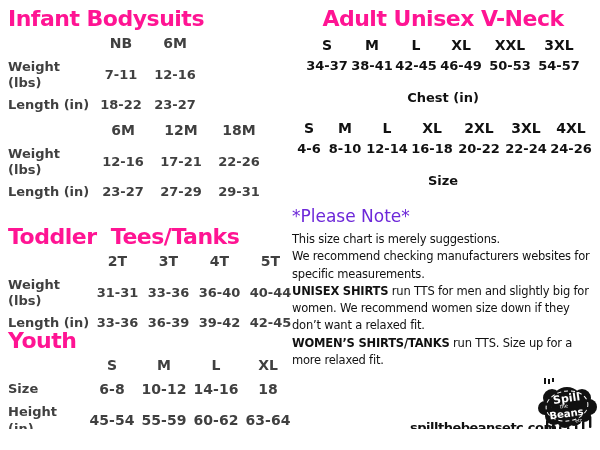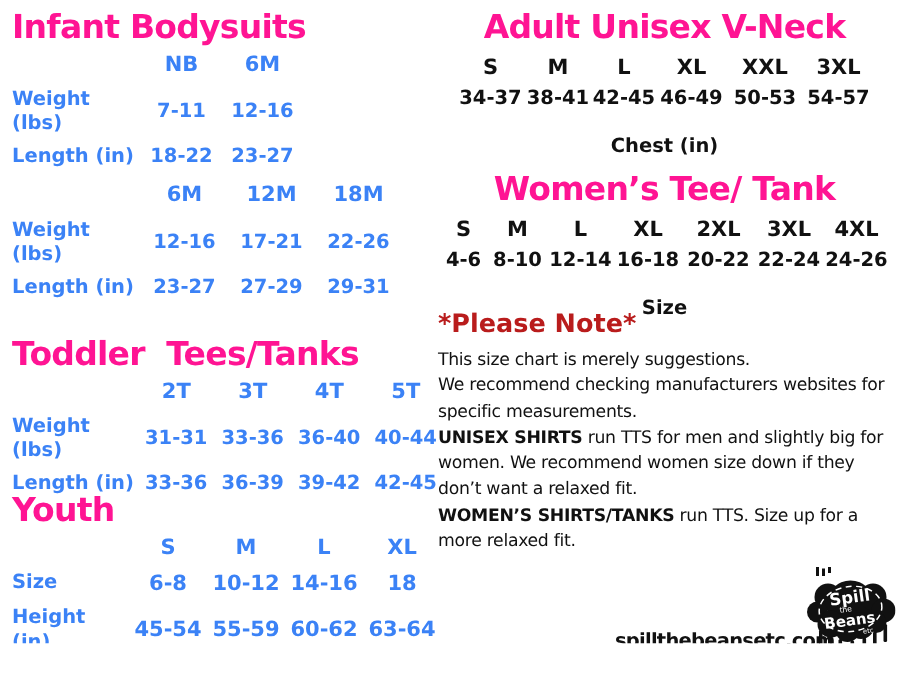--- a/index.html
+++ b/index.html
@@ -8,37 +8,37 @@
     color:#111111;font-family:"DejaVu Sans","Liberation Sans",sans-serif;
     overflow:hidden;
   }
   .sec{position:absolute;}
   .h1{
     margin:0;font-size:22px;font-weight:bold;color:#FF1493;
     letter-spacing:-0.5px;white-space:pre;line-height:1.15;
   }
   .h1.center{text-align:center;}
   
-  .t{border-collapse:collapse;font-weight:bold;color:#3b82f6;margin-top:1px;}
+  .t{border-collapse:collapse;font-weight:bold;color:#404040;margin-top:1px;}
   .t td{padding:3px 2px;text-align:center;font-size:13px;line-height:1.25;}
   .t td.hd{font-size:14px;}
   .t td.lbl{text-align:left;font-size:13px;padding-left:0;}
   .t-bodysuits td{width:50px;}   .t-bodysuits td:first-child{width:84px;}
   .t-tees td{width:54px;}        .t-tees td:first-child{width:84px;}
   .t-toddler td{width:47px;}     .t-toddler td:first-child{width:82px;}
   .t-youth td{width:48px;}       .t-youth td:first-child{width:76px;}
   .t-youth td{font-size:14px;}
   
   .rbox{position:absolute;left:292px;width:302px;}
   .rt{border-collapse:collapse;font-weight:bold;color:#111111;margin:3px auto 0;}
   .rt td{text-align:center;padding:2px 1px;font-size:13px;line-height:1.3;}
   .rt tr.hdr td{font-size:14px;}
   .caption{text-align:center;font-size:13px;font-weight:bold;margin-top:13px;}
   
-  .note-title{margin:0 0 5px 0;font-size:17px;font-weight:bold;color:#b91c1c;}
+  .note-title{margin:0 0 5px 0;font-size:17px;font-weight:normal;color:#6d28d9;}
   .notebox p{margin:0;font-size:11.5px;font-weight:normal;line-height:1.5;letter-spacing:-0.2px;}
   
   .website{position:absolute;left:410px;top:420px;font-size:13px;font-weight:bold;letter-spacing:-0.5px;}
   .logo{position:absolute;left:537px;top:378px;}
   svg text{font-family:"DejaVu Sans","Liberation Sans",sans-serif;}
 </style>
 </head>
 <body>
 
 <div class="frame">
@@ -176,21 +176,20 @@
           <td>46-49</td>
           <td>50-53</td>
           <td>54-57</td>
         </tr>
       </tbody>
     </table>
     <div class="caption">Chest (in)</div>
   </div>
 
   <div class="rbox" style="top:114px;">
-    <h2 class="h1 center">Women’s Tee/ Tank</h2>
     <table class="rt">
       <colgroup>
           <col style="width:32px">
           <col style="width:40px">
           <col style="width:44px">
           <col style="width:46px">
           <col style="width:48px">
           <col style="width:46px">
           <col style="width:44px">
         </colgroup>

